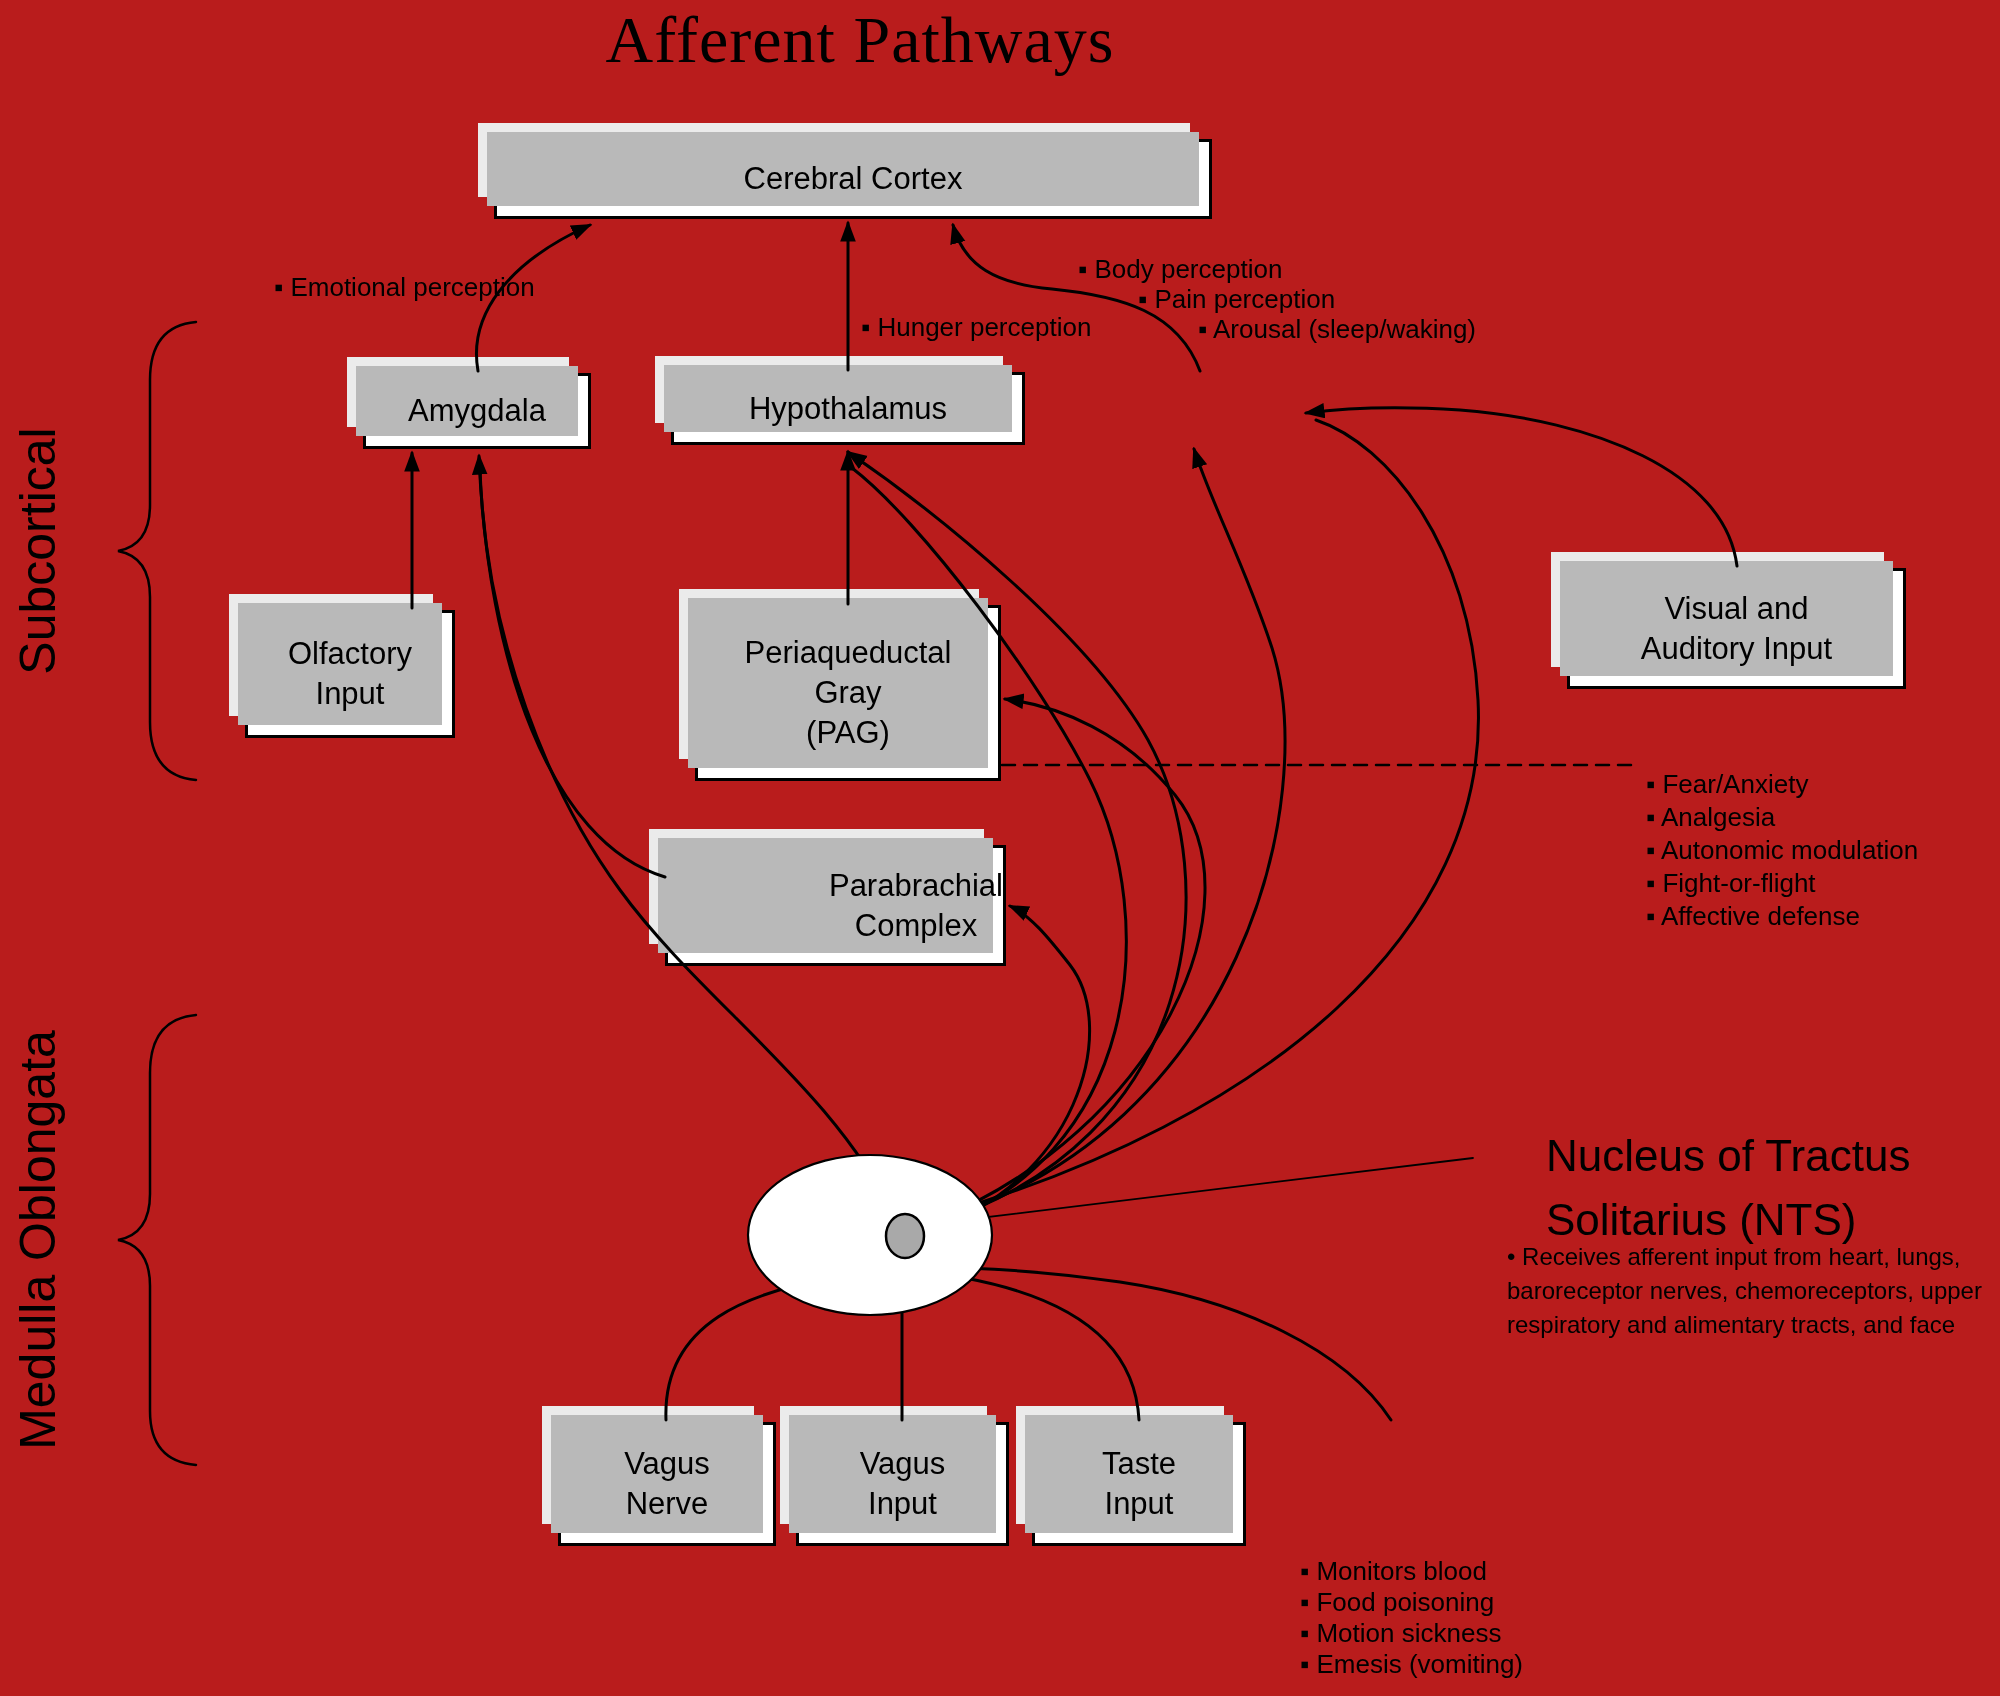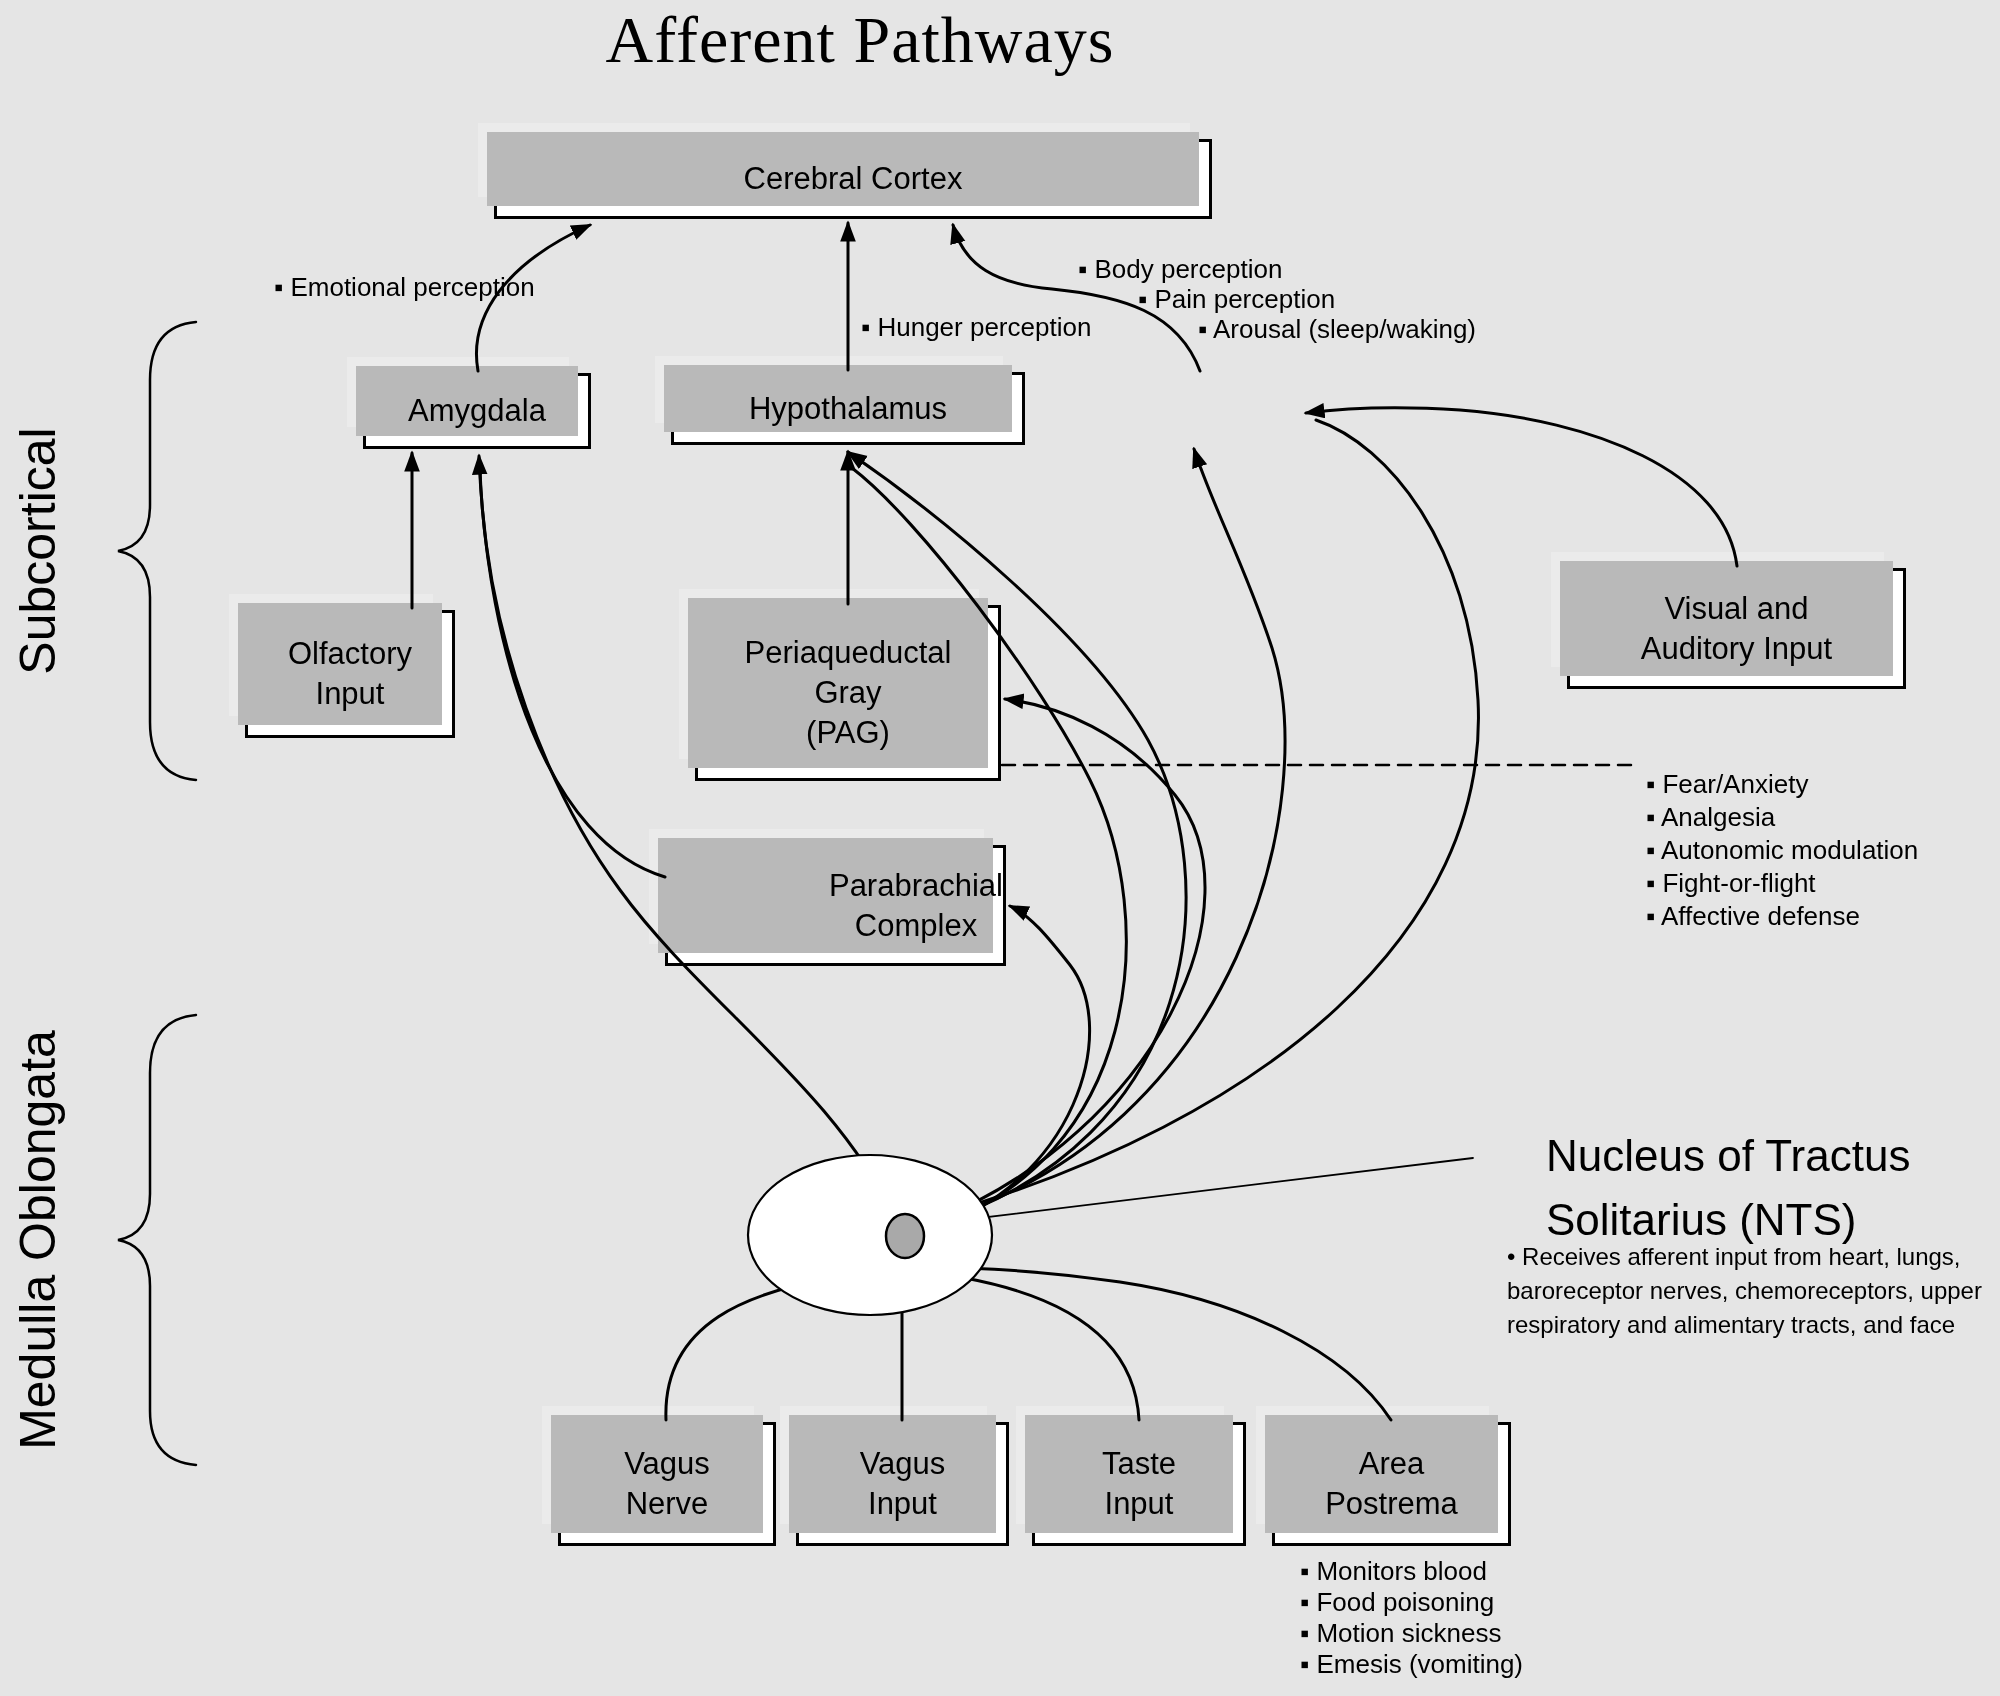--- a/index.html
+++ b/index.html
@@ -1,16 +1,16 @@
 <!DOCTYPE html>
 <html><head>
 <meta charset="utf-8">
 <style>
   html,body{margin:0;padding:0;background:#fff;}
-  .canvas{position:relative;width:2000px;height:1696px;background:#e5e5e5;
+  .canvas{position:relative;width:2000px;height:1696px;background:#b91c1c;
           font-family:"Liberation Sans",sans-serif;color:#000;overflow:hidden;}
   .title{position:absolute;left:430px;top:2px;width:860px;text-align:center;
          font-family:"Liberation Serif","DejaVu Serif",serif;font-size:66px;letter-spacing:1px;}
   .box{position:absolute;box-sizing:border-box;background:#fff;border:3px solid #000;
        display:flex;align-items:center;justify-content:center;text-align:center;
        font-size:31px;line-height:1.28;z-index:2;}
   .box::before{content:"";position:absolute;left:-19px;top:-19px;width:100%;height:100%;
        background:#ebebeb;z-index:-2;}
   .box::after{content:"";position:absolute;left:-10px;top:-10px;width:100%;height:100%;
        background:#b9b9b9;z-index:-1;}
@@ -71,24 +71,20 @@
 Nerve</span>
     </div>
   <div class="box" style="left:796px;top:1422px;width:213px;height:124px;">
     <span class="box-label">Vagus
 Input</span>
     </div>
   <div class="box" style="left:1032px;top:1422px;width:214px;height:124px;">
     <span class="box-label">Taste
 Input</span>
     </div>
-  <div class="box" style="left:1272px;top:1422px;width:239px;height:124px;">
-    <span class="box-label">Area
-Postrema</span>
-    </div>
 
   <div class="note" style="left:274px;top:272px;">▪ Emotional perception</div>
   <div class="note" style="left:861px;top:312px;">▪ Hunger perception</div>
   <div class="note note-list thal-list" style="left:1078px;top:254px;">
       <div class="li">▪ Body perception</div>
       <div class="li">▪ Pain perception</div>
       <div class="li">▪ Arousal (sleep/waking)</div>
     </div>
   <div class="note note-list pag-list" style="left:1646px;top:768px;">
       <div class="li">▪ Fear/Anxiety</div>

